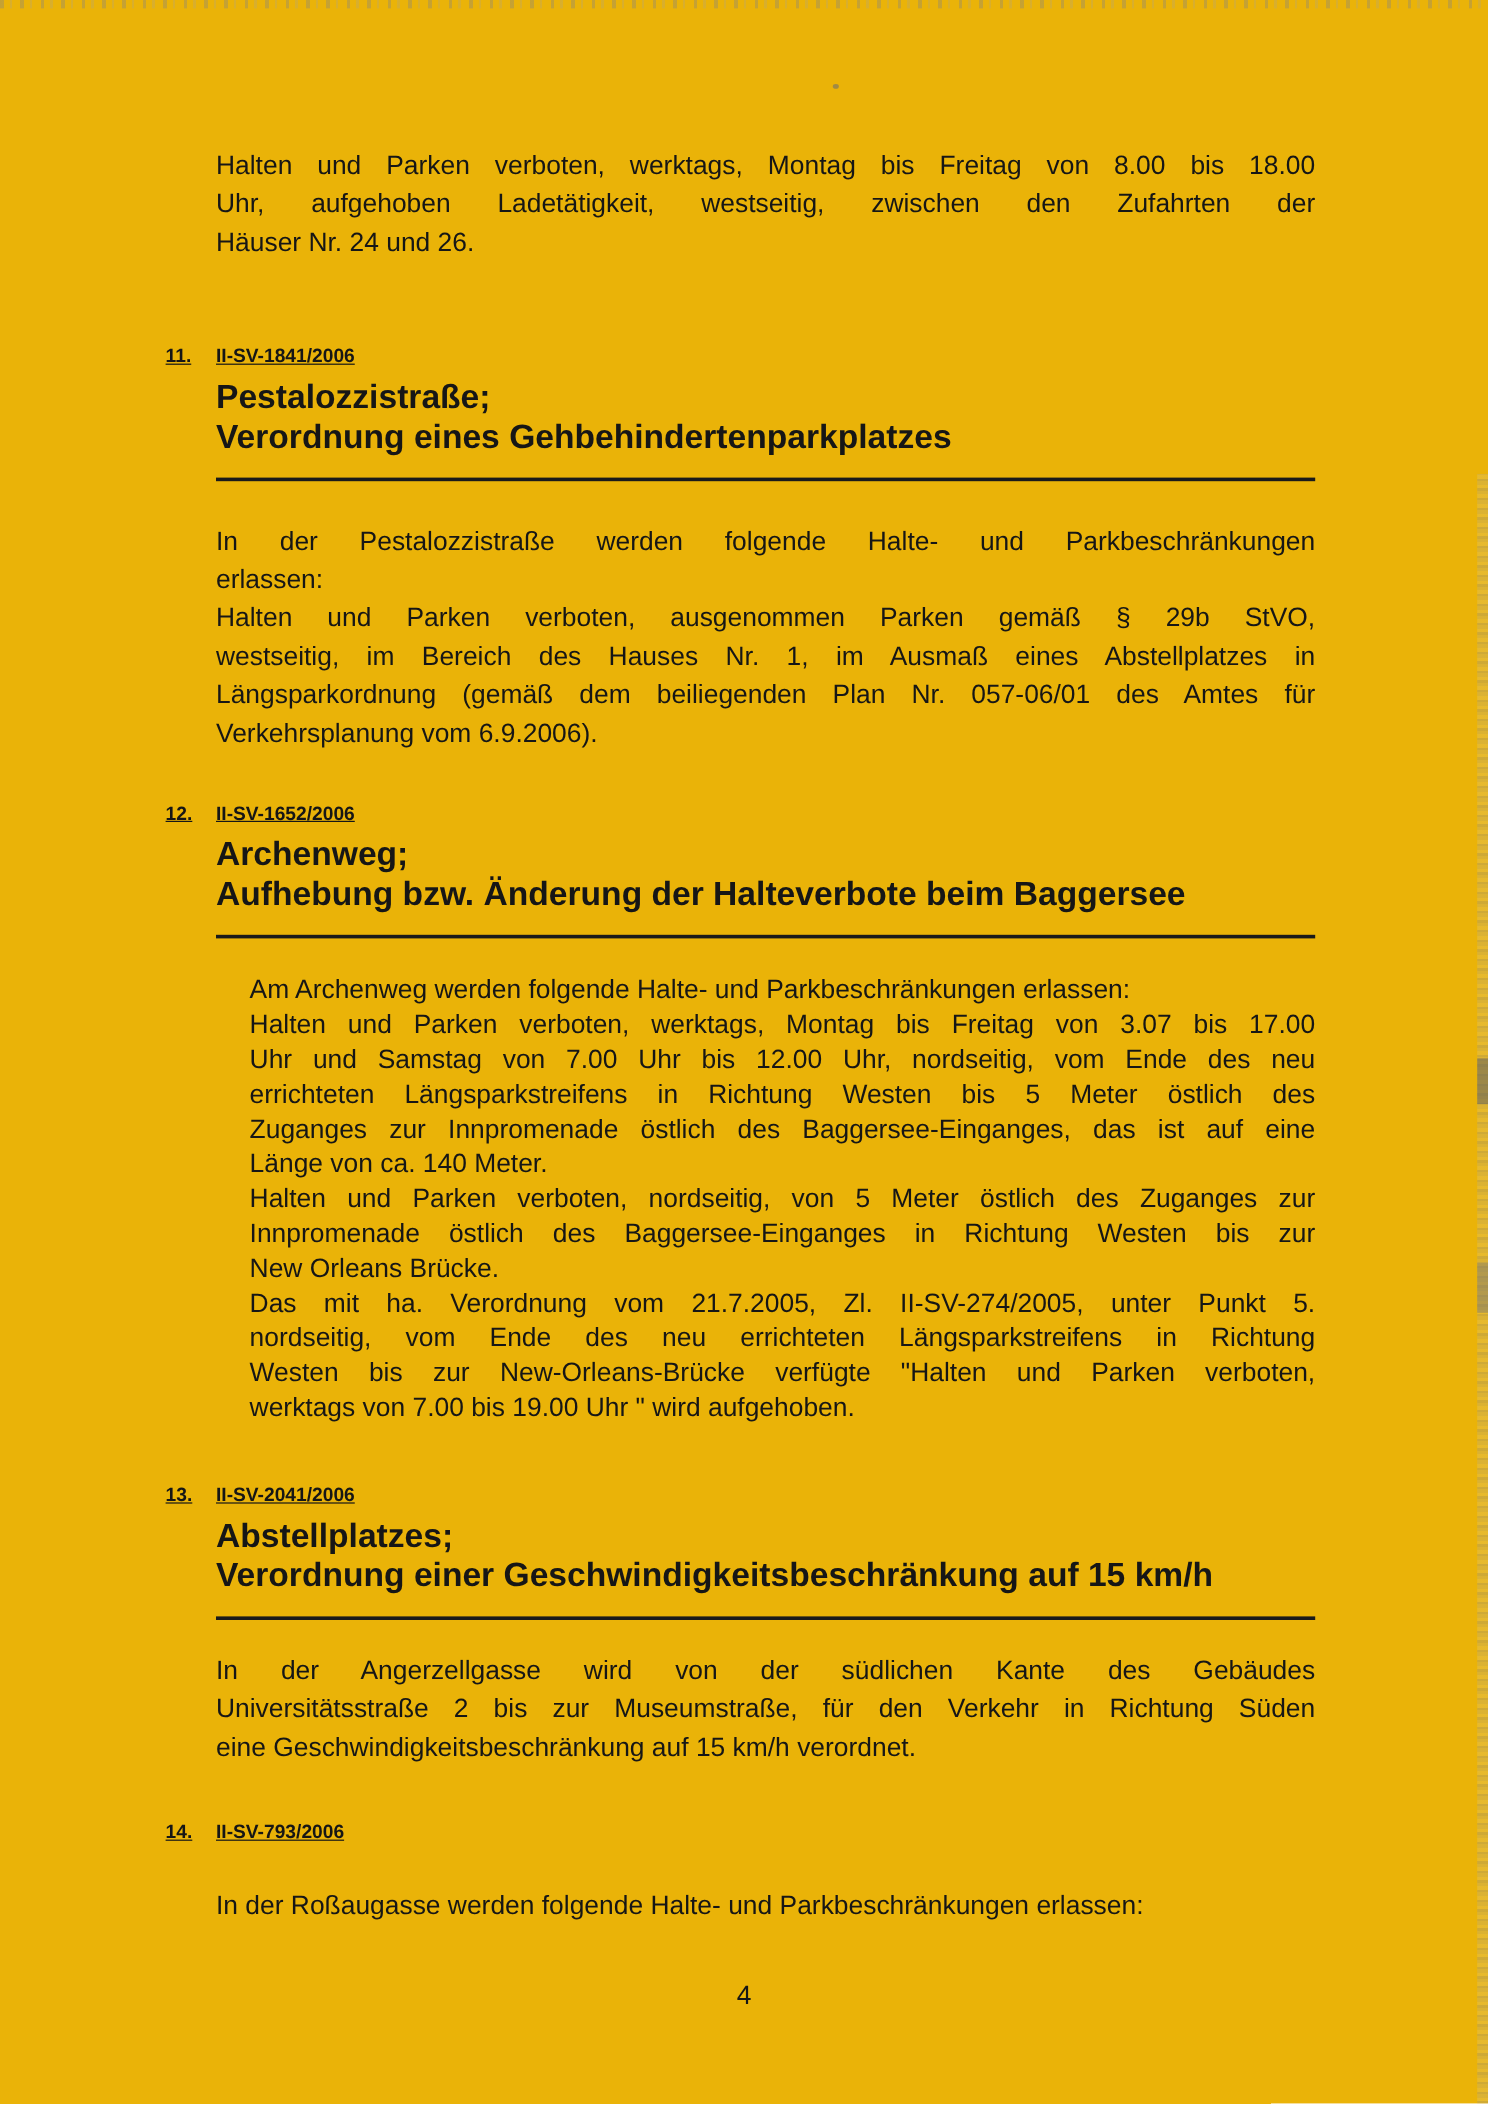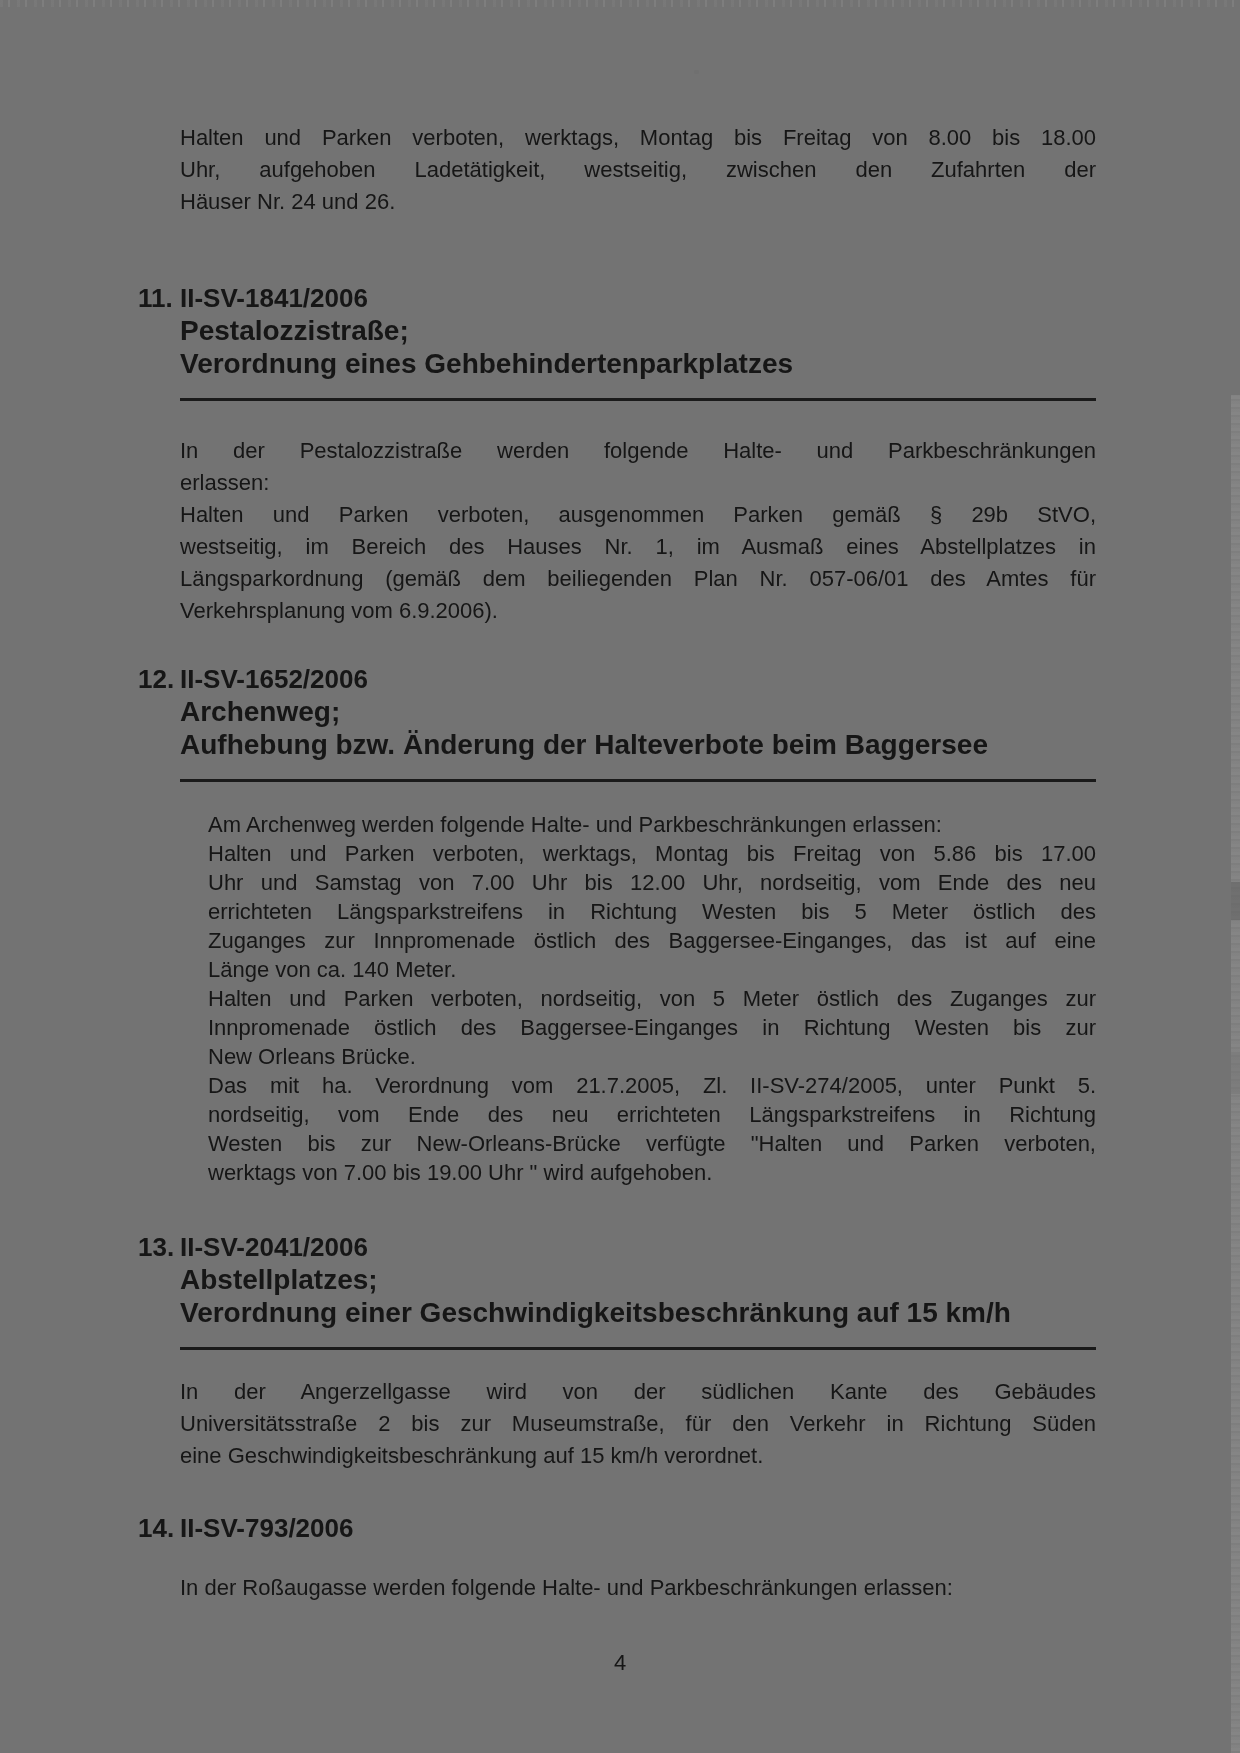--- a/index.html
+++ b/index.html
@@ -11,21 +11,21 @@
     width: 1240px;
     height: 1753px;
     position: relative;
     font-family: "Liberation Sans", sans-serif;
     color: #161616;
     overflow: hidden;
   }
   .page {
     position: absolute;
     inset: 0;
-    background: #737373;
+    background: #eab308;
   }
   
   .artifact-top {
     position: absolute;
     top: 0; left: 0; right: 0;
     height: 7px;
     background: repeating-linear-gradient(90deg,
       rgba(130,130,130,0.45) 0 3px,
       rgba(255,255,255,0) 3px 8px,
       rgba(160,160,160,0.30) 8px 10px,
@@ -69,22 +69,23 @@
     white-space: normal;
   }
   .j {
     text-align: justify;
     text-align-last: justify;
   }
   .num-row {
     display: flex;
     margin-left: -42px;
     font-weight: bold;
-    font-size: 26px;
+    font-size: 16px;
     line-height: 32px;
+    text-decoration: underline;
   }
   .num { width: 42px; }
   .heading {
     font-weight: bold;
     font-size: 28px;
     border-bottom: 3px solid #1a1a1a;
     padding-bottom: 18px;
   }
   .heading .ln { line-height: 33px; min-height: 33px; }
   .sec-11 { margin-top: 64px; }
@@ -149,21 +150,21 @@
       <div class="num-row">
         <span class="num">12.</span>
         <span class="case-id">II-SV-1652/2006</span>
       </div>
       <div class="heading">
           <div class="ln">Archenweg;</div>
           <div class="ln">Aufhebung bzw. Änderung der Halteverbote beim Baggersee</div>
         </div>
       <div class="body">
           <div class="ln">Am Archenweg werden folgende Halte- und Parkbeschränkungen erlassen:</div>
-          <div class="ln j">Halten und Parken verboten, werktags, Montag bis Freitag von 5.86 bis 17.00</div>
+          <div class="ln j">Halten und Parken verboten, werktags, Montag bis Freitag von 3.07 bis 17.00</div>
           <div class="ln j">Uhr und Samstag von 7.00 Uhr bis 12.00 Uhr, nordseitig, vom Ende des neu</div>
           <div class="ln j">errichteten Längsparkstreifens in Richtung Westen bis 5 Meter östlich des</div>
           <div class="ln j">Zuganges zur Innpromenade östlich des Baggersee-Einganges, das ist auf eine</div>
           <div class="ln">Länge von ca. 140 Meter.</div>
           <div class="ln j">Halten und Parken verboten, nordseitig, von 5 Meter östlich des Zuganges zur</div>
           <div class="ln j">Innpromenade östlich des Baggersee-Einganges in Richtung Westen bis zur</div>
           <div class="ln">New Orleans Brücke.</div>
           <div class="ln j">Das mit ha. Verordnung vom 21.7.2005,  Zl. II-SV-274/2005, unter Punkt 5.</div>
           <div class="ln j">nordseitig, vom Ende des neu errichteten Längsparkstreifens in Richtung</div>
           <div class="ln j">Westen bis zur New-Orleans-Brücke verfügte "Halten und Parken verboten,</div>

